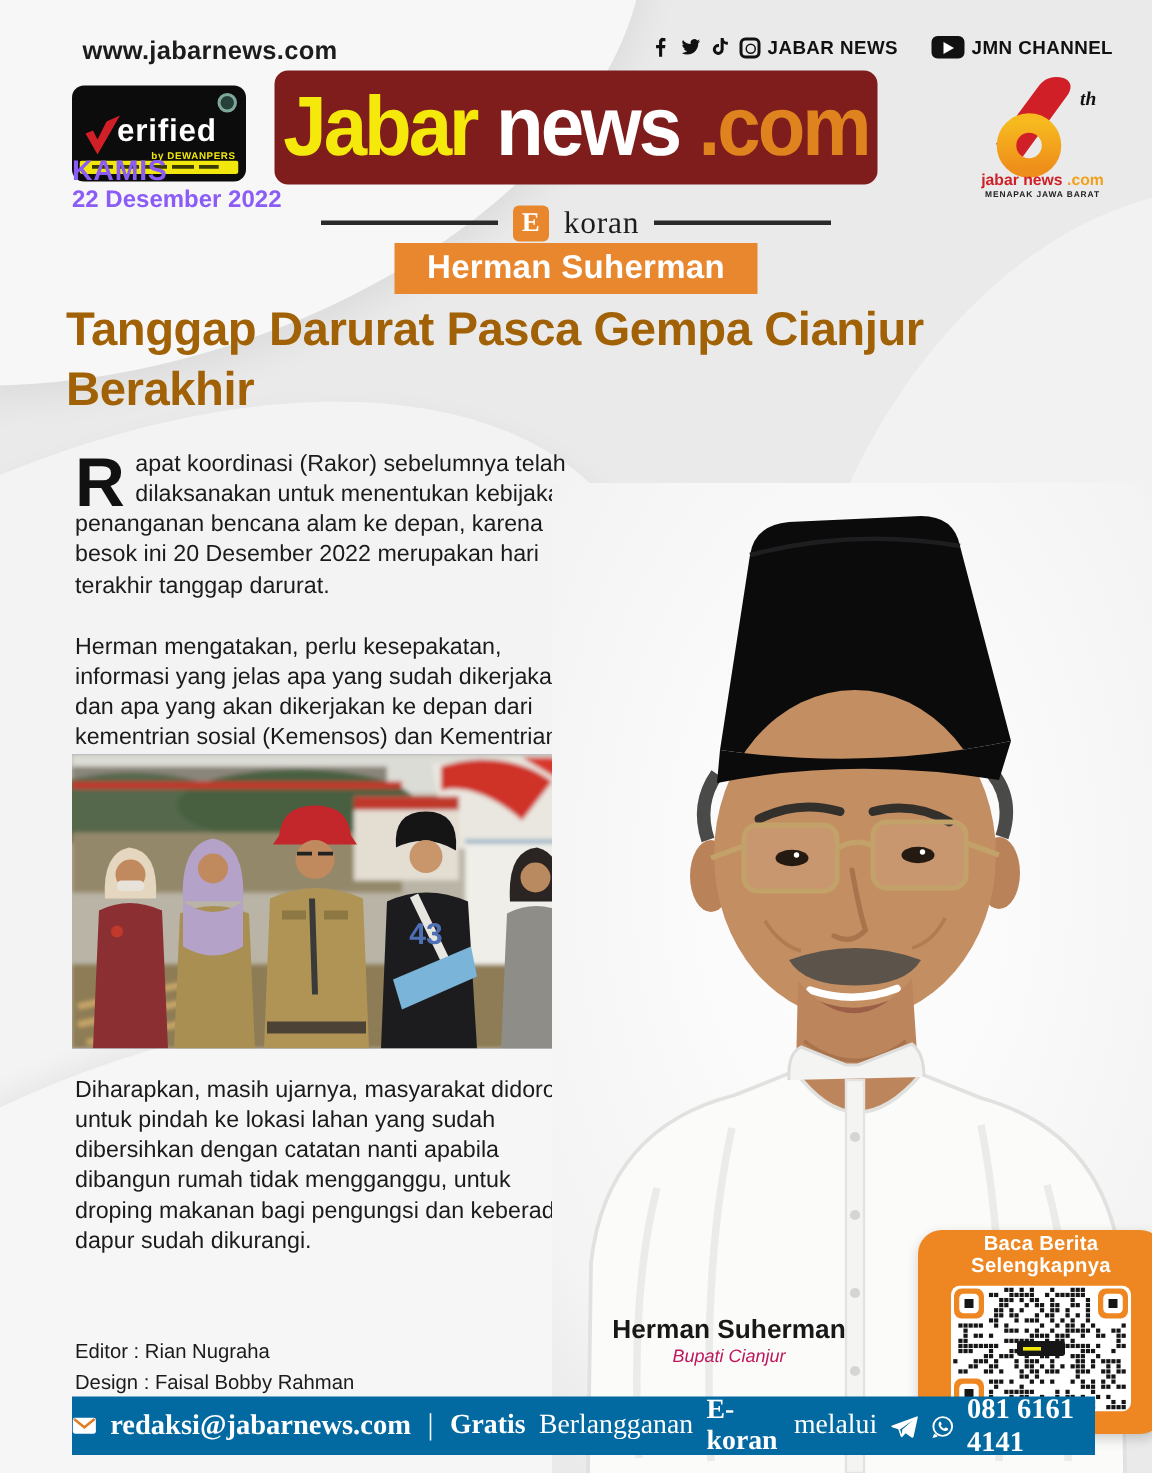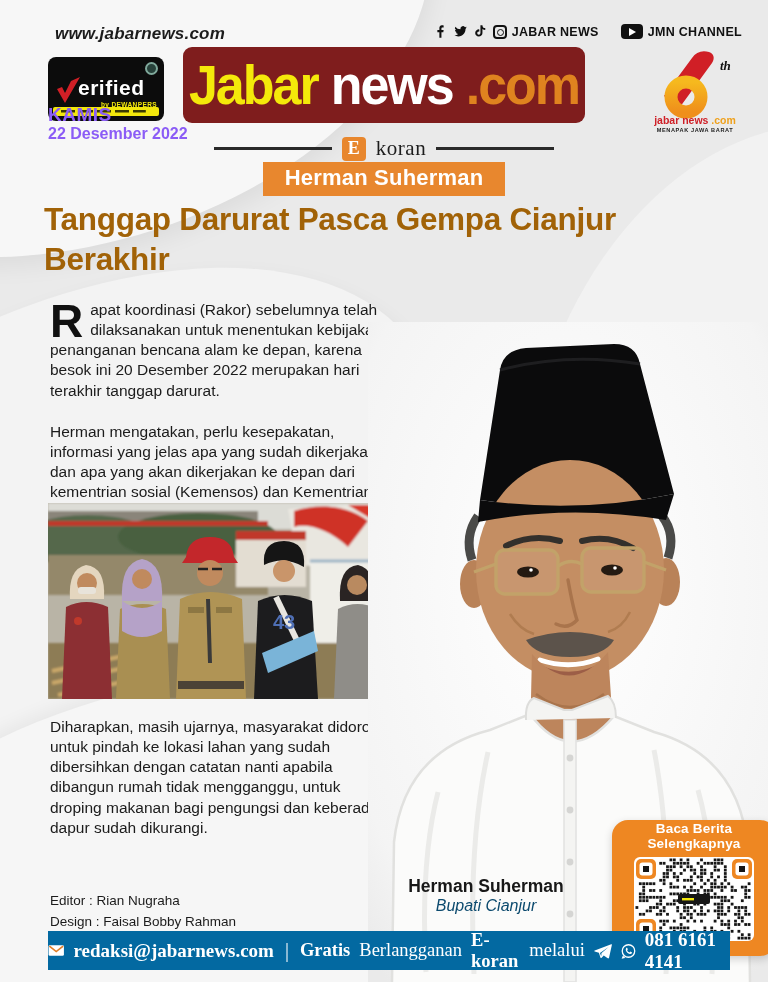--- a/index.html
+++ b/index.html
@@ -8,21 +8,21 @@
   .page { position:relative; width:768px; height:982px; background:#eaeaea; overflow:hidden; }
 
   
   .swoosh { position:absolute; background:#f7f7f7; border-radius:50%; }
   .sw1 { width:700px; height:420px; left:-260px; top:-180px; transform:rotate(-18deg); box-shadow:0 10px 25px rgba(0,0,0,.06); }
   .sw2 { width:900px; height:500px; left:-420px; top:330px; transform:rotate(-30deg); background:#f3f3f3; box-shadow:0 8px 20px rgba(0,0,0,.05); }
   .sw3 { width:900px; height:600px; left:-300px; top:700px; transform:rotate(-22deg); background:#f6f6f6; box-shadow:0 -6px 18px rgba(0,0,0,.05); }
   .sw4 { width:500px; height:700px; right:-260px; top:120px; transform:rotate(14deg); background:#f2f2f2; }
 
   
-  .website { position:absolute; left:55px; top:24px; font-size:17px; font-weight:600; color:#1c1c1c; letter-spacing:.2px;font-style:italic; }
+  .website { position:absolute; left:55px; top:24px; font-size:17px; font-weight:600; color:#1c1c1c; letter-spacing:.2px; }
   .socialbar { position:absolute; right:26px; top:24px; display:flex; align-items:center; gap:22px; }
   .socgroup { display:flex; align-items:center; gap:5px; }
   .socgroup .lbl { font-size:12.5px; font-weight:700; color:#111; letter-spacing:.3px; }
   .sicon { width:15px; height:15px; display:inline-block; }
   .yticon { width:22px; height:15px; background:#111; border-radius:4px; position:relative; }
   .yticon:after { content:""; position:absolute; left:8px; top:3.5px; border-left:7px solid #fff; border-top:4px solid transparent; border-bottom:4px solid transparent; }
   .igicon { width:14px; height:14px; border:2px solid #111; border-radius:4px; position:relative; }
   .igicon:after { content:""; position:absolute; left:2.5px; top:2.5px; width:5px; height:5px; border:1.6px solid #111; border-radius:50%; }
 
   
@@ -76,21 +76,21 @@
   .p2 { margin-top:21px; }
   .photo { position:absolute; left:48px; top:503px; width:343px; height:196px; overflow:hidden; background:#889; }
   .p3 { position:absolute; left:50px; top:717px; width:346px; color:#1b1b1b; font-size:15.5px; line-height:1.3; }
   .credits { position:absolute; left:50px; top:891px; font-size:13.5px; color:#1b1b1b; line-height:1.55; }
   .credits b { font-weight:400; }
 
   
   .portrait { position:absolute; left:368px; top:322px; width:400px; height:660px; }
   .caption { position:absolute; left:388px; top:876px; width:196px; text-align:center; color:#181818; z-index:4; }
   .caption .nm { font-size:17.5px; font-weight:700; }
-  .caption .tt { font-size:16px; font-style:italic; margin-top:0px; color:#0c4a6e; }
+  .caption .tt { font-size:12px; font-style:italic; margin-top:0px; color:#be185d; }
 
   
   .qrbox { position:absolute; left:612px; top:820px; width:164px; height:136px; background:#ee8722; border-radius:16px; padding:2px 9px 9px; z-index:4; box-shadow:0 3px 8px rgba(0,0,0,.18); }
   .qrtitle { text-align:center; color:#fff; font-weight:700; font-size:13.5px; line-height:1.1; margin-bottom:5px; letter-spacing:.2px; }
   .qrcode { display:block; width:120px; height:84px; margin:0 auto; }
 
   
   .footer { position:absolute; left:48px; top:931px; width:682px; height:39px; background:#0369a1; display:flex; align-items:center; justify-content:center; gap:9px; z-index:6; font-family:"Liberation Serif", serif; color:#fff; }
   .footer .email { font-weight:700; font-size:19px; }
   .footer .sep { font-size:20px; font-weight:400; opacity:.95; margin:0 2px; }

